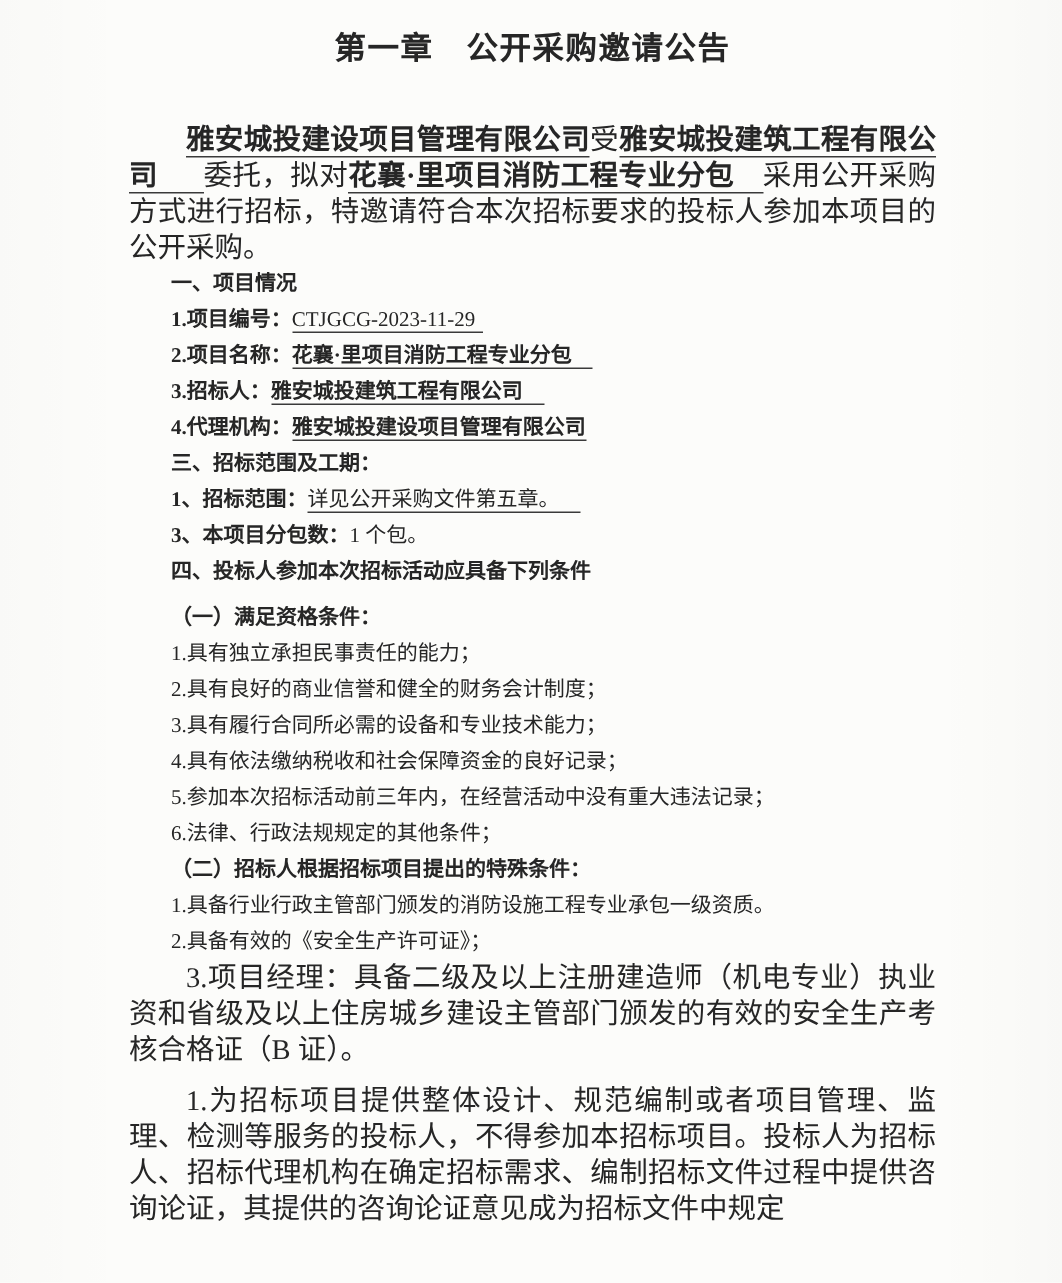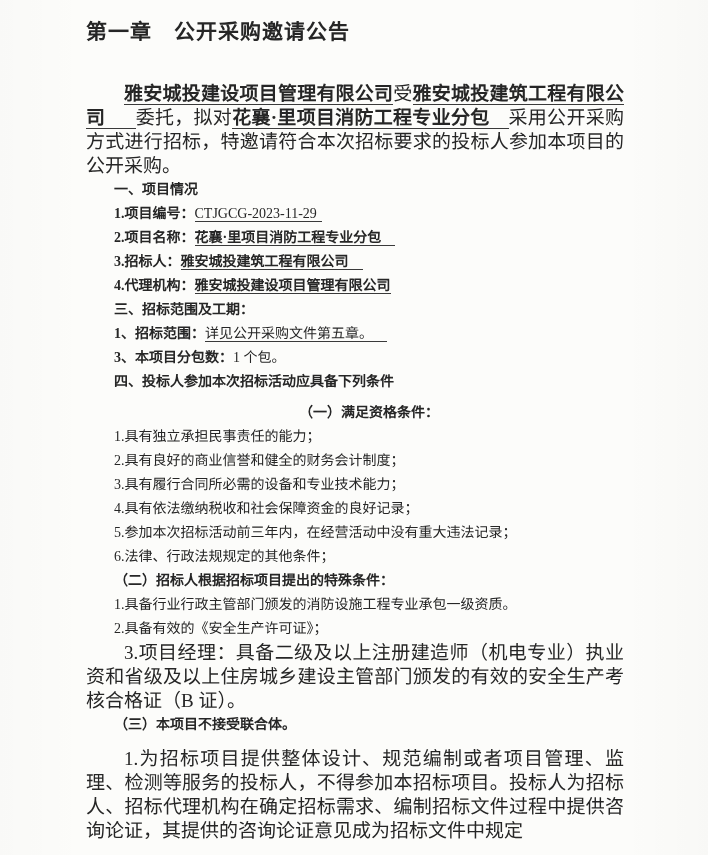--- a/index.html
+++ b/index.html
@@ -12,20 +12,21 @@
   }
   .page {
     width: 708px;
     height: 855px;
     padding: 16px 84px 0 86px;
     background:
       linear-gradient(90deg, rgba(0,0,0,0.012) 0%, rgba(0,0,0,0) 12%, rgba(0,0,0,0) 88%, rgba(0,0,0,0.015) 100%),
       #fcfcfa;
   }
   .doc-title {
+    text-align: center;
     font-size: 21px;
     font-weight: bold;
     letter-spacing: 1px;
     line-height: 32px;
     margin-bottom: 34px;
   }
   .line {
     font-size: 14px;
     line-height: 24px;
     white-space: nowrap;
@@ -35,21 +36,21 @@
     line-height: 24px;
     text-align: justify;
     text-justify: inter-ideograph;
   }
   .ind2 { text-indent: 2em; }
   .b { font-weight: bold; }
   .u { border-bottom: 1px solid #3a3a3a; }
   .pad-s { padding-right: 0.35em; }
   .pad-m { padding-right: 1.0em; }
   .pad-l { padding-right: 1.6em; }
-  .gap-sub { margin-top: 7px; text-align: center; }
+  .gap-sub { margin-top: 7px; }
   .gap-para { margin-top: 10px; }
 </style>
 </head>
 <body>
 
 <div class="page">
 
   <h1 class="doc-title">第一章　公开采购邀请公告</h1>
 
   <p class="para ind2"><span class="b u">雅安城投建设项目管理有限公司</span><span>受</span><span class="b u pad-l">雅安城投建筑工程有限公司</span><span>委托，拟对</span><span class="b u pad-m">花襄·里项目消防工程专业分包</span><span>采用公开采购方式进行招标，特邀请符合本次招标要求的投标人参加本项目的公开采购。</span></p>
@@ -82,18 +83,17 @@
   <div class="line ind2">4.具有依法缴纳税收和社会保障资金的良好记录；</div>
   <div class="line ind2">5.参加本次招标活动前三年内，在经营活动中没有重大违法记录；</div>
   <div class="line ind2">6.法律、行政法规规定的其他条件；</div>
 
   <div class="line ind2 b">（二）招标人根据招标项目提出的特殊条件：</div>
 
   <div class="line ind2">1.具备行业行政主管部门颁发的消防设施工程专业承包一级资质。</div>
   <div class="line ind2">2.具备有效的《安全生产许可证》；</div>
   <p class="para ind2">3.项目经理：具备二级及以上注册建造师（机电专业）执业资和省级及以上住房城乡建设主管部门颁发的有效的安全生产考核合格证（B 证）。</p>
 
-  <div class="line ind2 b">（三）本项目不接受联合体。</div>
 
 
   <p class="para ind2 gap-para">1.为招标项目提供整体设计、规范编制或者项目管理、监理、检测等服务的投标人，不得参加本招标项目。投标人为招标人、招标代理机构在确定招标需求、编制招标文件过程中提供咨询论证，其提供的咨询论证意见成为招标文件中规定</p>
 
 </div>
 
 </body></html>

